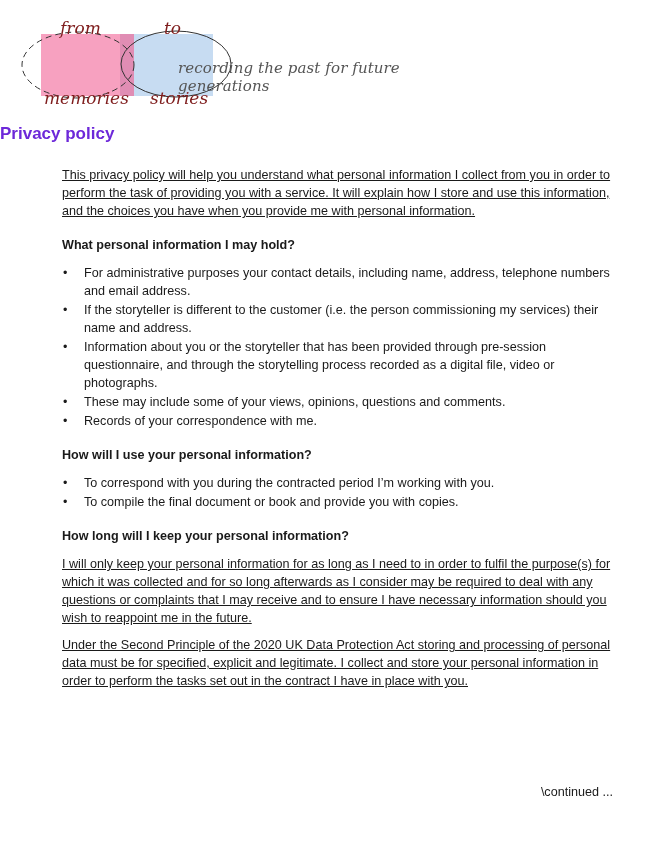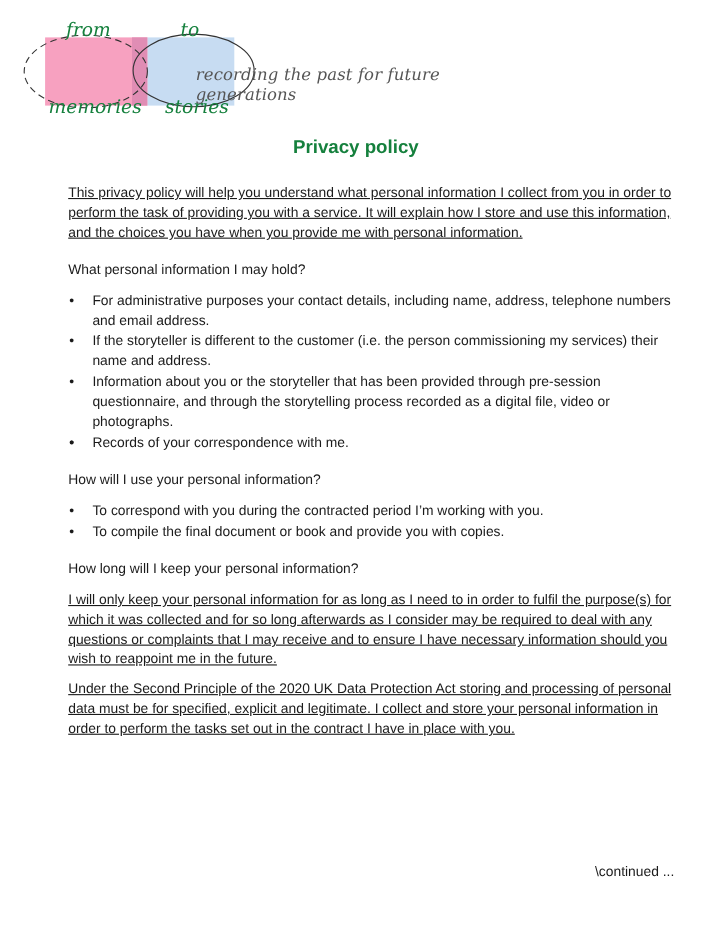--- a/index.html
+++ b/index.html
@@ -3,30 +3,30 @@
 <meta charset="utf-8">
 <style>
   html, body { margin: 0; padding: 0; background: #ffffff; }
   body { width: 647px; height: 846px; position: relative; overflow: hidden;
          font-family: "Liberation Sans", "DejaVu Sans", sans-serif; color: #1a1a1a; }
   .logo { position: absolute; left: 0; top: 0; width: 430px; height: 120px; }
   .logo svg { position: absolute; left: 0; top: 0; }
   .tagline { position: absolute; left: 178px; top: 59px; font-family: "DejaVu Serif", serif;
              font-style: italic; font-size: 15px; color: #555; letter-spacing: 0.1px; }
   .script { position: absolute; font-family: "DejaVu Serif", serif; font-style: italic;
-            color: #15803d; font-size: 17px; }
+            color: #7f1d1d; font-size: 17px; }
   .s-from { left: 60px; top: 18px; }
   .s-to { left: 164px; top: 18px; }
   .s-mem { left: 44px; top: 88px; font-style: italic; }
   .s-sto { left: 150px; top: 88px; font-style: italic; }
-  h1 { position: absolute; left: 0; width: 647px; top: 124px; margin: 0; text-align: center;
-       font-size: 17px; font-weight: bold; color: #15803d; }
+  h1 { position: absolute; left: 0; width: 647px; top: 124px; margin: 0; 
+       font-size: 17px; font-weight: bold; color: #6d28d9; }
   .content { position: absolute; left: 62px; top: 166px; width: 560px; font-size: 12.6px; line-height: 18px; }
   .content p { margin: 0 0 9px 0; text-decoration: underline; }
-  .content h2 { font-size: 12.6px; font-weight: normal; margin: 16px 0 10px 0; line-height: 18px; }
+  .content h2 { font-size: 12.6px; font-weight: bold; margin: 16px 0 10px 0; line-height: 18px; }
   .content ul { list-style: none; margin: 0 0 8px 0; padding: 0; }
   .content li { position: relative; padding-left: 22px; margin: 0 0 1px 0; }
   .content li .bullet { position: absolute; left: 1px; top: 0; }
   .continued { position: absolute; right: 34px; top: 785px; font-size: 12.6px; }
 </style>
 </head>
 <body>
 
 <div class="logo">
   <svg width="430" height="120">
@@ -46,21 +46,21 @@
 <h1>Privacy policy</h1>
 
 <div class="content">
   <p>This privacy policy will help you understand what personal information I collect from you in order to perform the task of providing you with a service. It will explain how I store and use this information, and the choices you have when you provide me with personal information.</p>
 
   <h2>What personal information I may hold?</h2>
   <ul>
     <li><span class="bullet">•</span><span>For administrative purposes your contact details, including name, address, telephone numbers and email address.</span></li>
     <li><span class="bullet">•</span><span>If the storyteller is different to the customer (i.e. the person commissioning my services) their name and address.</span></li>
     <li><span class="bullet">•</span><span>Information about you or the storyteller that has been provided through pre-session questionnaire, and through the storytelling process recorded as a digital file, video or photographs.</span></li>
-    <li><span class="bullet">•</span></li>
+    <li><span class="bullet">•</span><span>These may include some of your views, opinions, questions and comments.</span></li>
     <li><span class="bullet">•</span><span>Records of your correspondence with me.</span></li>
   </ul>
 
   <h2>How will I use your personal information?</h2>
   <ul>
     <li><span class="bullet">•</span><span>To correspond with you during the contracted period I’m working with you.</span></li>
     <li><span class="bullet">•</span><span>To compile the final document or book and provide you with copies.</span></li>
   </ul>
 
   <h2>How long will I keep your personal information?</h2>

